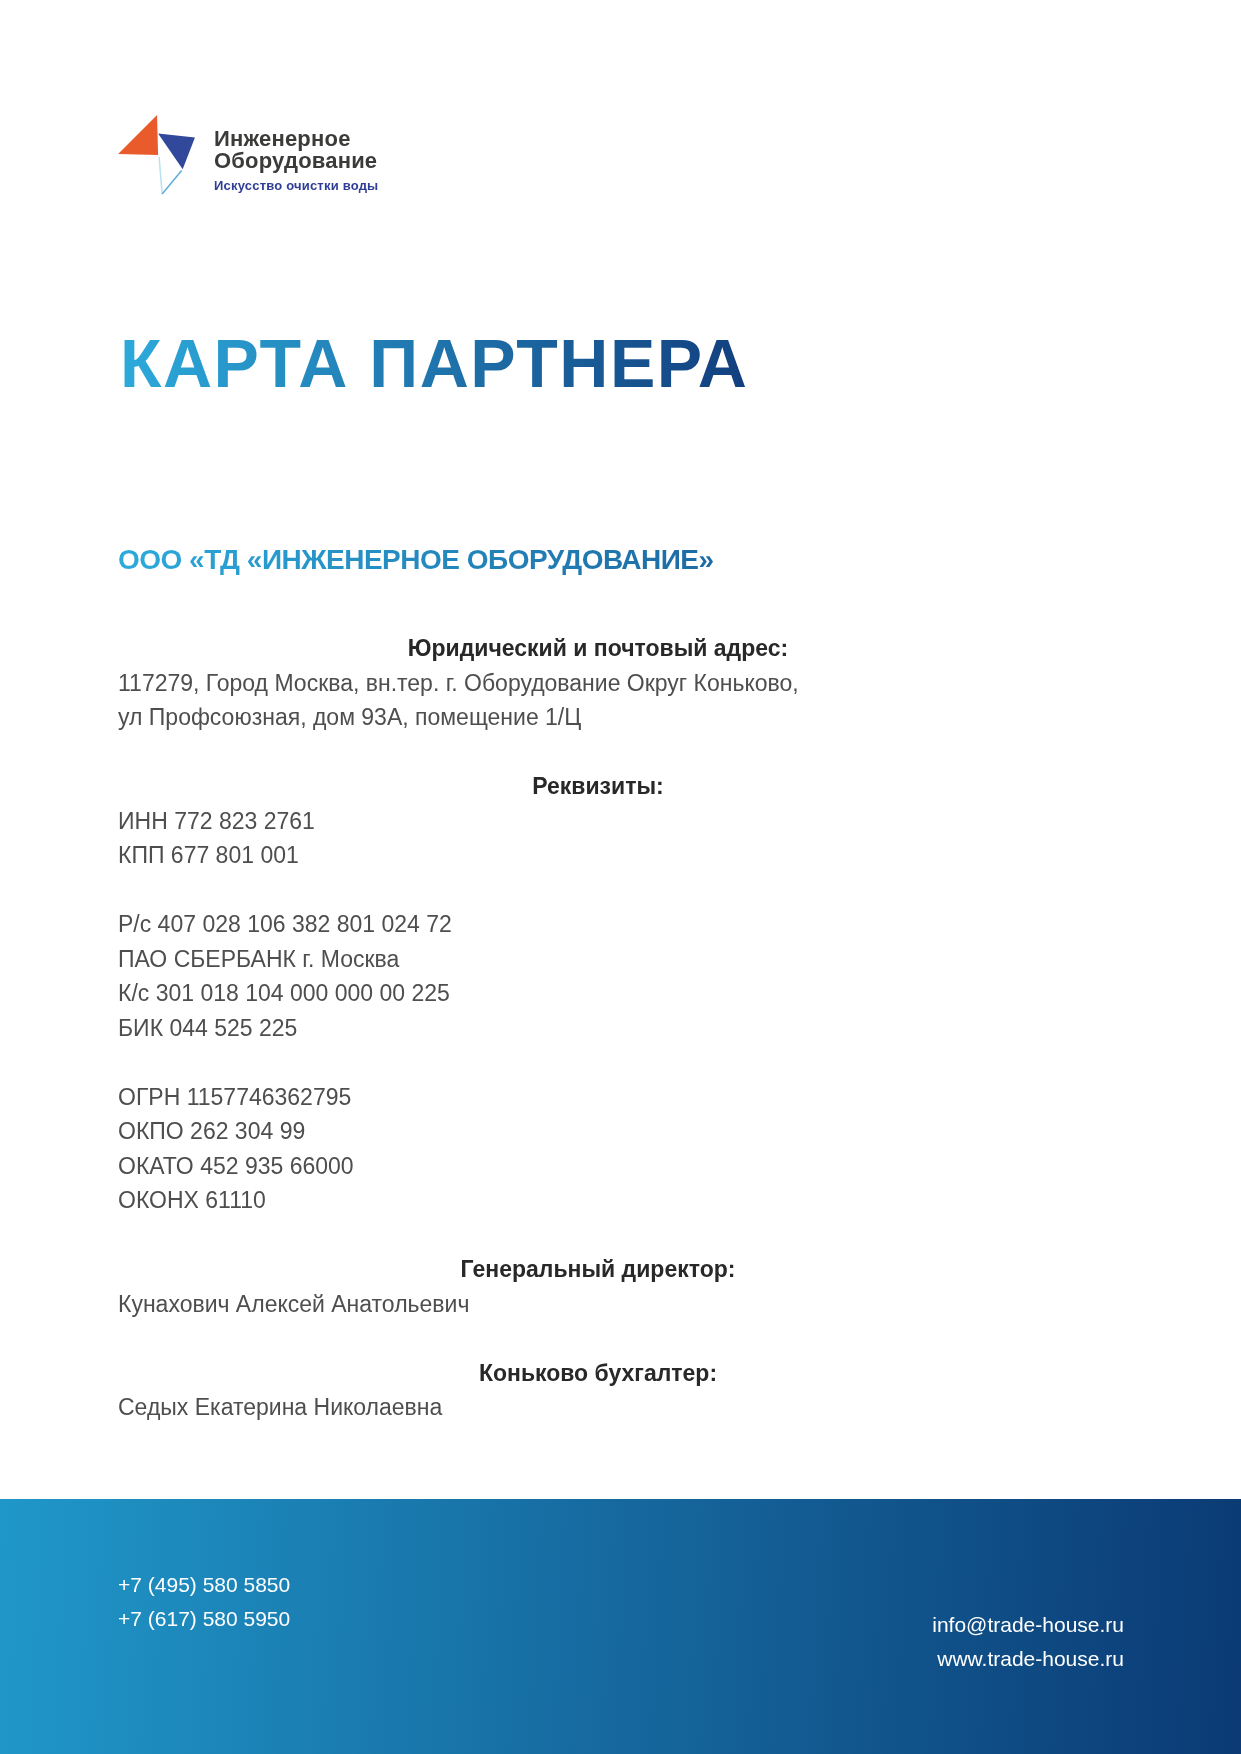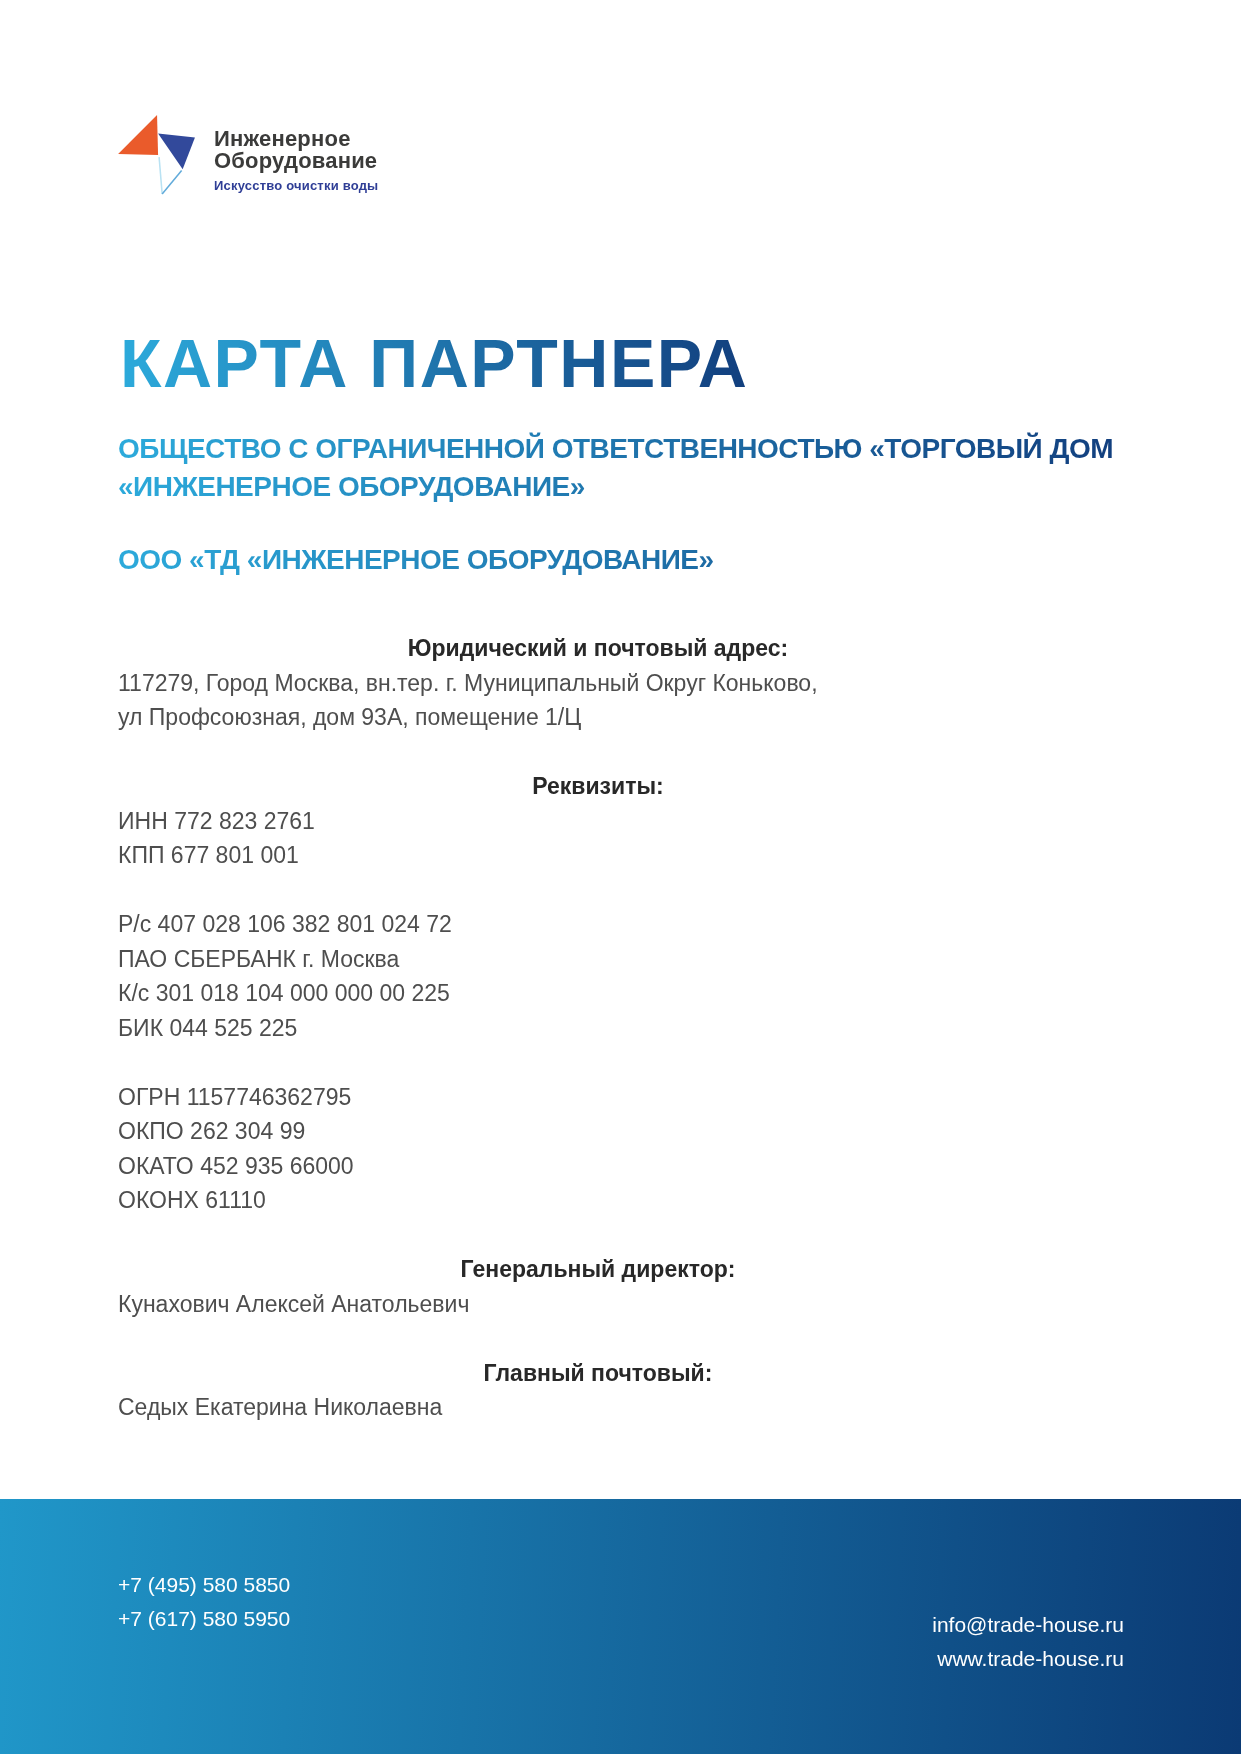--- a/index.html
+++ b/index.html
@@ -74,31 +74,27 @@
   </svg>
 
   <div class="logo-text">
     <div class="logo-name">Инженерное</div>
     <div class="logo-name">Оборудование</div>
     <div class="logo-tagline">Искусство очистки воды</div>
   </div>
 
   <div class="doc-title gtext">КАРТА ПАРТНЕРА</div>
 
-  <div class="company-full gtext">
-    <div>ОБЩЕСТВО С ОГРАНИЧЕННОЙ ОТВЕТСТВЕННОСТЬЮ «ТОРГОВЫЙ ДОМ</div>
-    <div>«ИНЖЕНЕРНОЕ ОБОРУДОВАНИЕ»</div>
-  </div>
   <div class="company-short gtext">ООО «ТД «ИНЖЕНЕРНОЕ ОБОРУДОВАНИЕ»</div>
 
   <div class="content">
 
     <div class="group">
       <div class="line h">Юридический и почтовый адрес:</div>
-      <div class="line">117279, Город Москва, вн.тер. г. Муниципальный Округ Коньково,</div>
+      <div class="line">117279, Город Москва, вн.тер. г. Оборудование Округ Коньково,</div>
       <div class="line">ул Профсоюзная, дом 93А, помещение 1/Ц</div>
     </div>
 
     <div class="group">
       <div class="line h">Реквизиты:</div>
       <div class="line">ИНН 772 823 2761</div>
       <div class="line">КПП 677 801 001</div>
     </div>
 
     <div class="group">
@@ -114,21 +110,21 @@
       <div class="line">ОКАТО 452 935 66000</div>
       <div class="line">ОКОНХ 61110</div>
     </div>
 
     <div class="group">
       <div class="line h">Генеральный директор:</div>
       <div class="line">Кунахович Алексей Анатольевич</div>
     </div>
 
     <div class="group">
-      <div class="line h">Главный почтовый:</div>
+      <div class="line h">Коньково бухгалтер:</div>
       <div class="line">Седых Екатерина Николаевна</div>
     </div>
 
   </div>
 
   <div class="footer">
     <div class="footer-row">
       <div class="footer-col">
         <div>+7 (495) 580 5850</div>
         <div>+7 (617) 580 5950</div>

